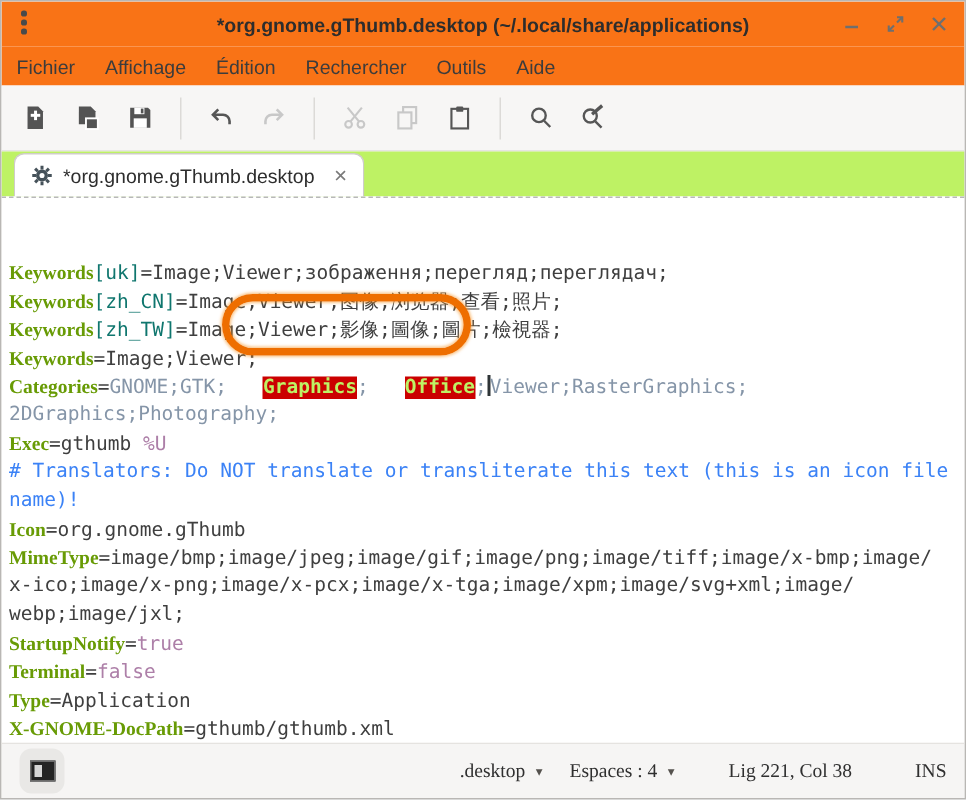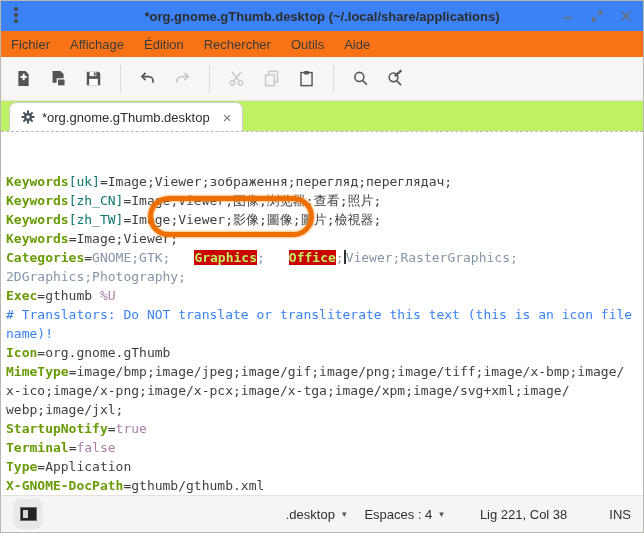--- a/index.html
+++ b/index.html
@@ -4,21 +4,21 @@
 <style>
   * { margin:0; padding:0; box-sizing:border-box; }
   html,body { background:#cfcfcf; }
   .app {
     width:644px; height:533px; background:#fff;
     font-family:"Liberation Sans", sans-serif;
     display:flex; flex-direction:column; overflow:hidden;
     border:1px solid #b9b7b4;
   }
   
-  .titlebar { height:30px; background:#3b82f6; position:relative; flex:0 0 auto;
+  .titlebar { height:30px; background:#f97316; position:relative; flex:0 0 auto;
               display:flex; align-items:center; }
   .drag-dots { position:absolute; left:13px; top:6px; display:flex; flex-direction:column; gap:2.5px; }
   .drag-dots i { width:3.5px; height:3.5px; border-radius:50%; background:#4a4a4a; }
   .title { position:absolute; left:0; right:0; text-align:center;
            font-size:13px; font-weight:bold; color:#2d2d2d; }
   .win-controls { position:absolute; right:10px; top:0; height:30px; display:flex; align-items:center; gap:15px; }
   .win-btn { width:14px; height:14px; display:flex; align-items:center; justify-content:center; cursor:default; }
   
   .menubar { height:26px; background:#f97316; display:flex; align-items:center; padding-left:0; flex:0 0 auto; }
   .menu-item { font-size:13px; color:#3c3c3c; padding:4px 10px; }
@@ -33,40 +33,40 @@
   .tab { height:29px; background:#fff; border:1px solid #cfcdc9; border-bottom:none;
          border-radius:7px 7px 0 0; display:flex; align-items:center; gap:7px; padding:0 11px; }
   .tab-label { font-size:13px; color:#2d2d2d; }
   .tab-close { font-size:15px; color:#7a7a7a; line-height:1; margin-left:6px; border:none; background:none; }
   
   .editor { flex:1 1 auto; background:#fff; border-top:1px dashed #b8b8b8;
             position:relative; overflow:hidden; padding:2px 0 0 5px;
             font-family:"DejaVu Sans Mono", monospace; font-size:13px; line-height:19px;
             white-space:pre; }
   .code-line { height:19px; }
-  .tok-key     { color:#689b05; font-weight:bold; }
+  .tok-key     { color:#689b05; font-weight:bold;font-family:Liberation Serif, serif; }
   .tok-plain   { color:#3f3f3f; }
   .tok-locale  { color:#0f766e; }
   .tok-value   { color:#8595a8; }
   .tok-comment { color:#3b82f6; }
   .tok-plum    { color:#ad7fa8; }
   .tok-match   { background:#cb0000; color:#bef264; font-weight:bold;margin-left:24px; }
   .caret { display:inline-block; width:0; border-left:2px solid #2e3436; height:14px; vertical-align:-2px; }
   .annotation { position:absolute; left:147px; top:64px; width:166px; height:41px;
                 border:5px solid #ee6e00; border-radius:21px; pointer-events:none;
                 box-shadow:0 0 2px 1px rgba(246,150,40,.55), inset 0 0 2px 1px rgba(246,150,40,.55); }
   
   .statusbar { height:37px; background:#f6f5f4; border-top:1px solid #e5e3e0;
                display:flex; align-items:center; padding:0 12px; flex:0 0 auto; }
   .panel-btn { width:30px; height:30px; border-radius:8px; background:#e9e8e6; border:none;
                display:flex; align-items:center; justify-content:center; }
   .panel-glyph { width:17px; height:14px; background:#232323; border:1px solid #6b6b6b; position:relative; }
   .panel-glyph i { position:absolute; left:2px; top:2px; width:5px; height:8px; background:#d6d6d6; }
   .sb-right { margin-left:auto; display:flex; align-items:center; font-size:13px; color:#2f2f2f; }
-  .sb-item { display:flex; align-items:center; }
+  .sb-item { display:flex; align-items:center;font-family:Liberation Serif, serif; }
   .sb-arrow { font-size:9px; color:#55524e; margin-left:7px; }
   .gap-a { margin-left:18px; } .gap-b { margin-left:36px; } .gap-c { margin-left:42px; }
   svg { display:block; }
 </style>
 </head>
 <body>
 
 <div class="app">
 
   <div class="titlebar">

